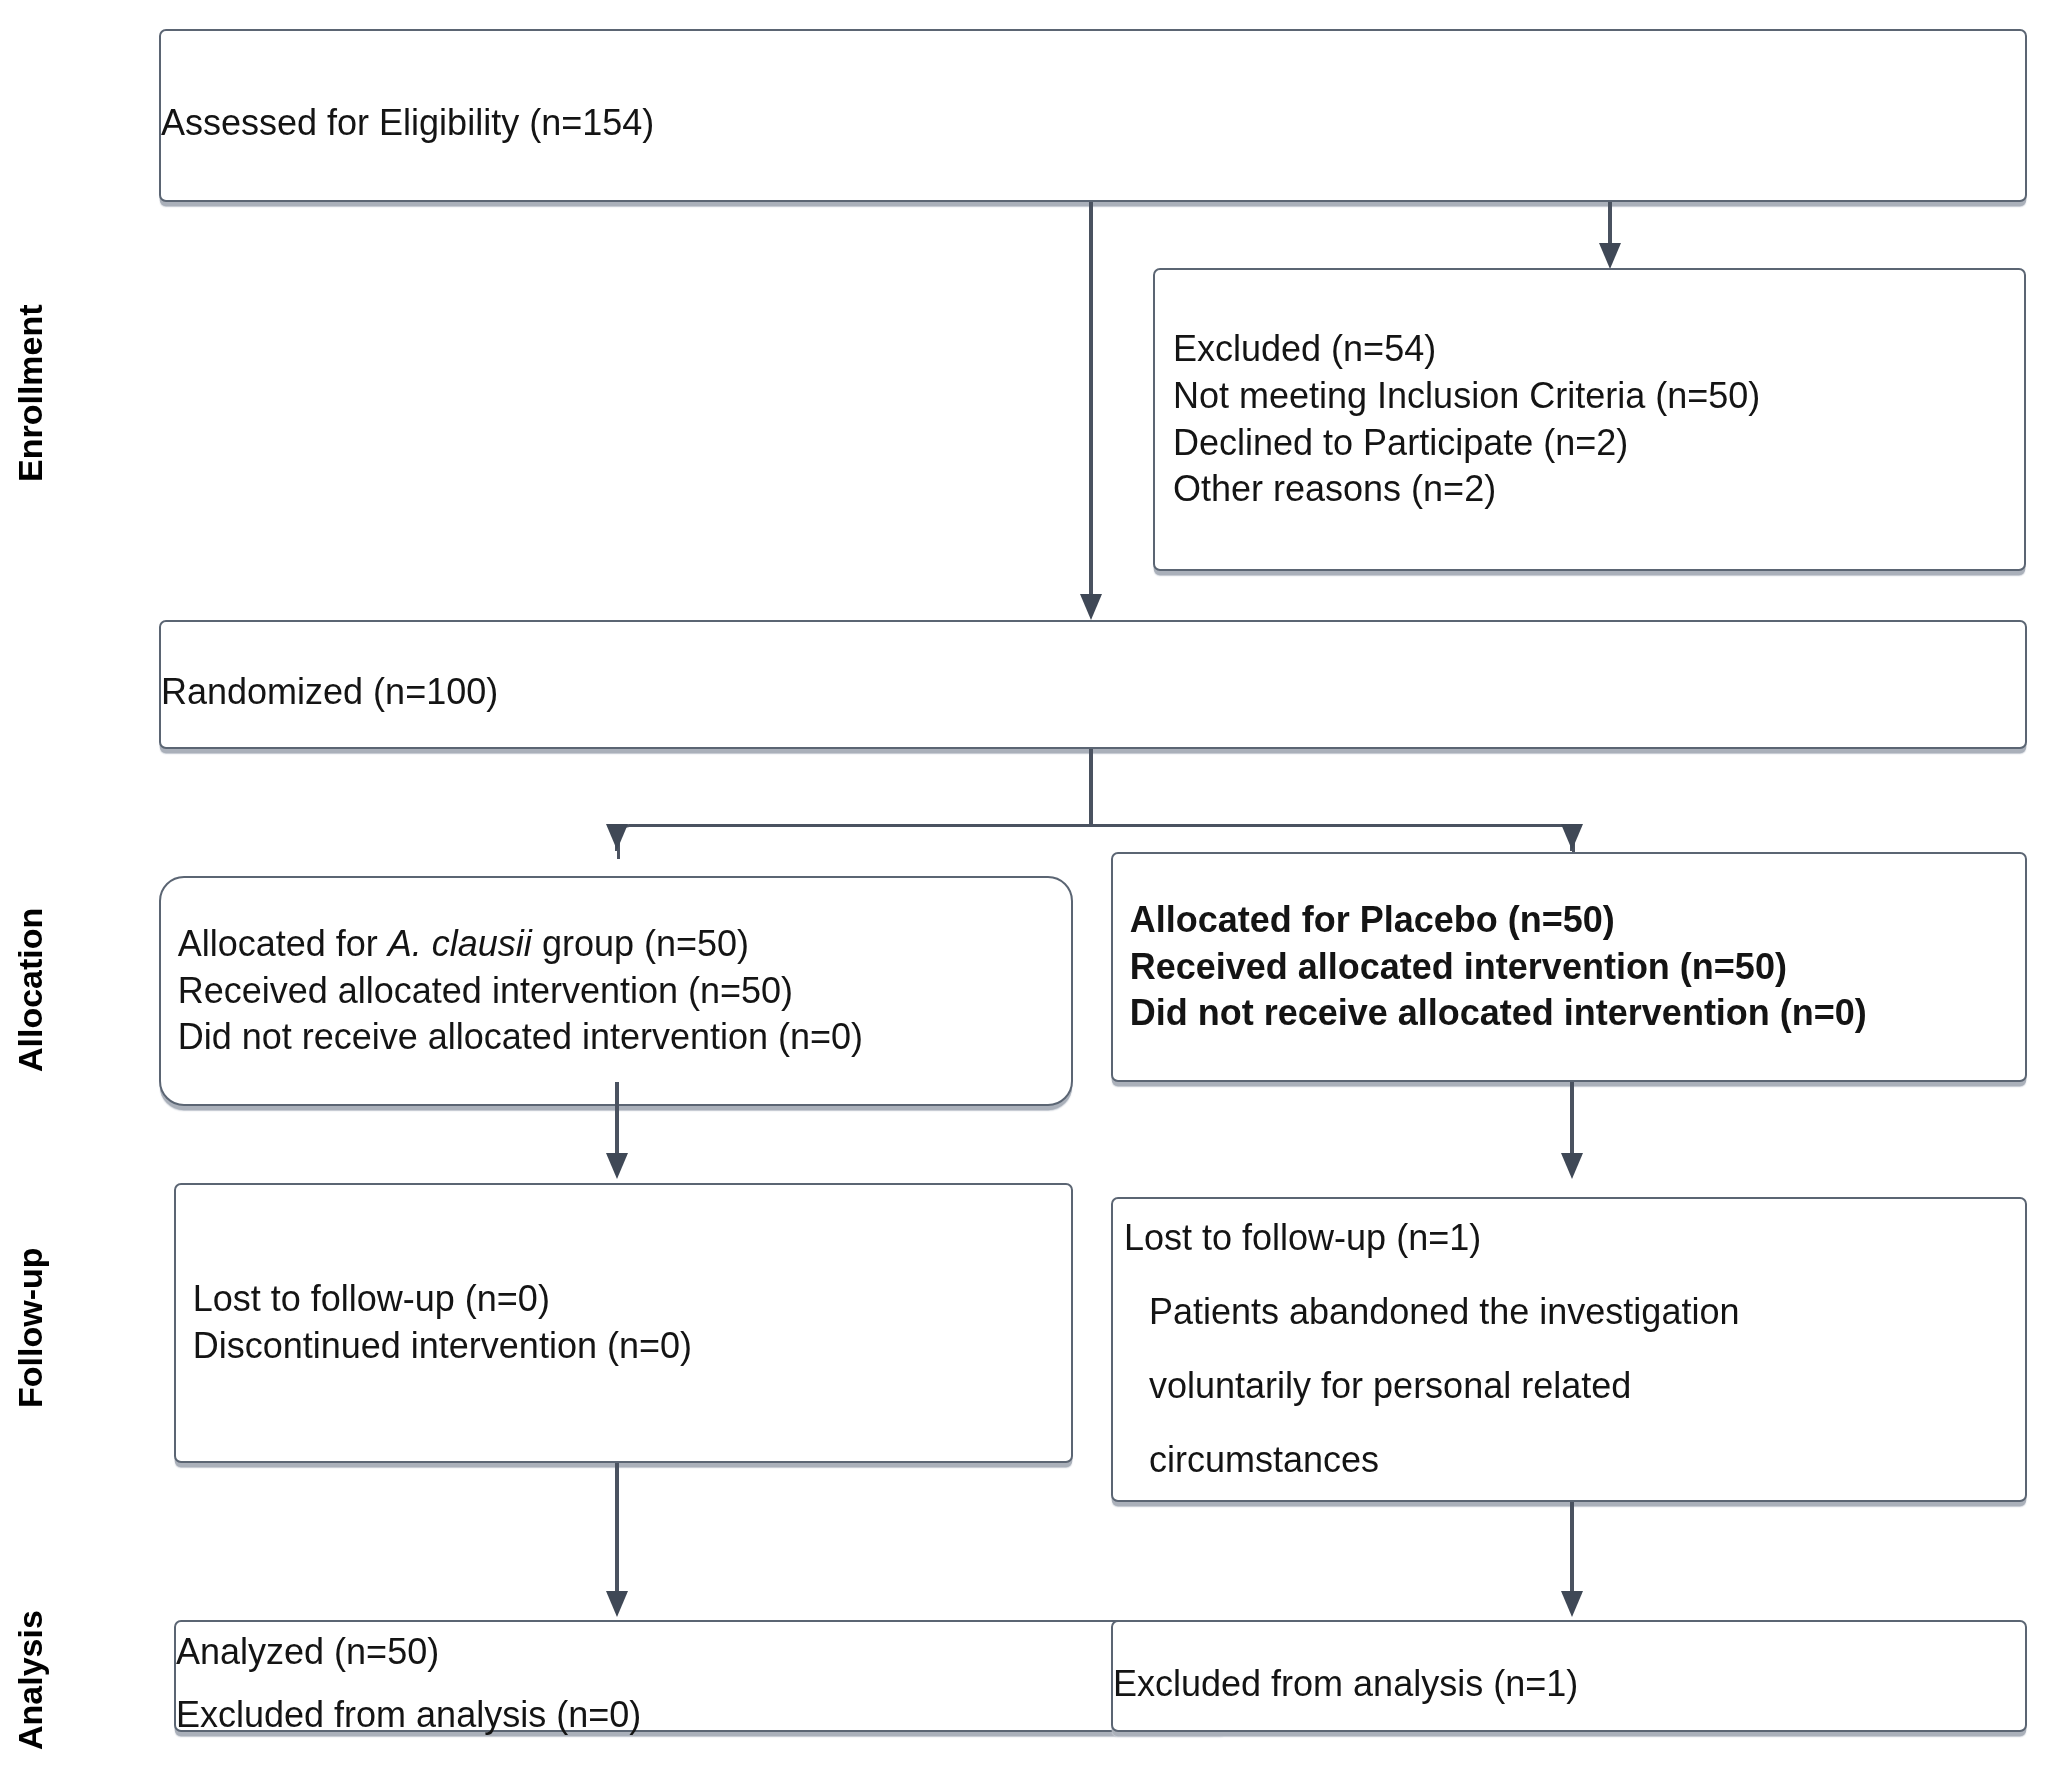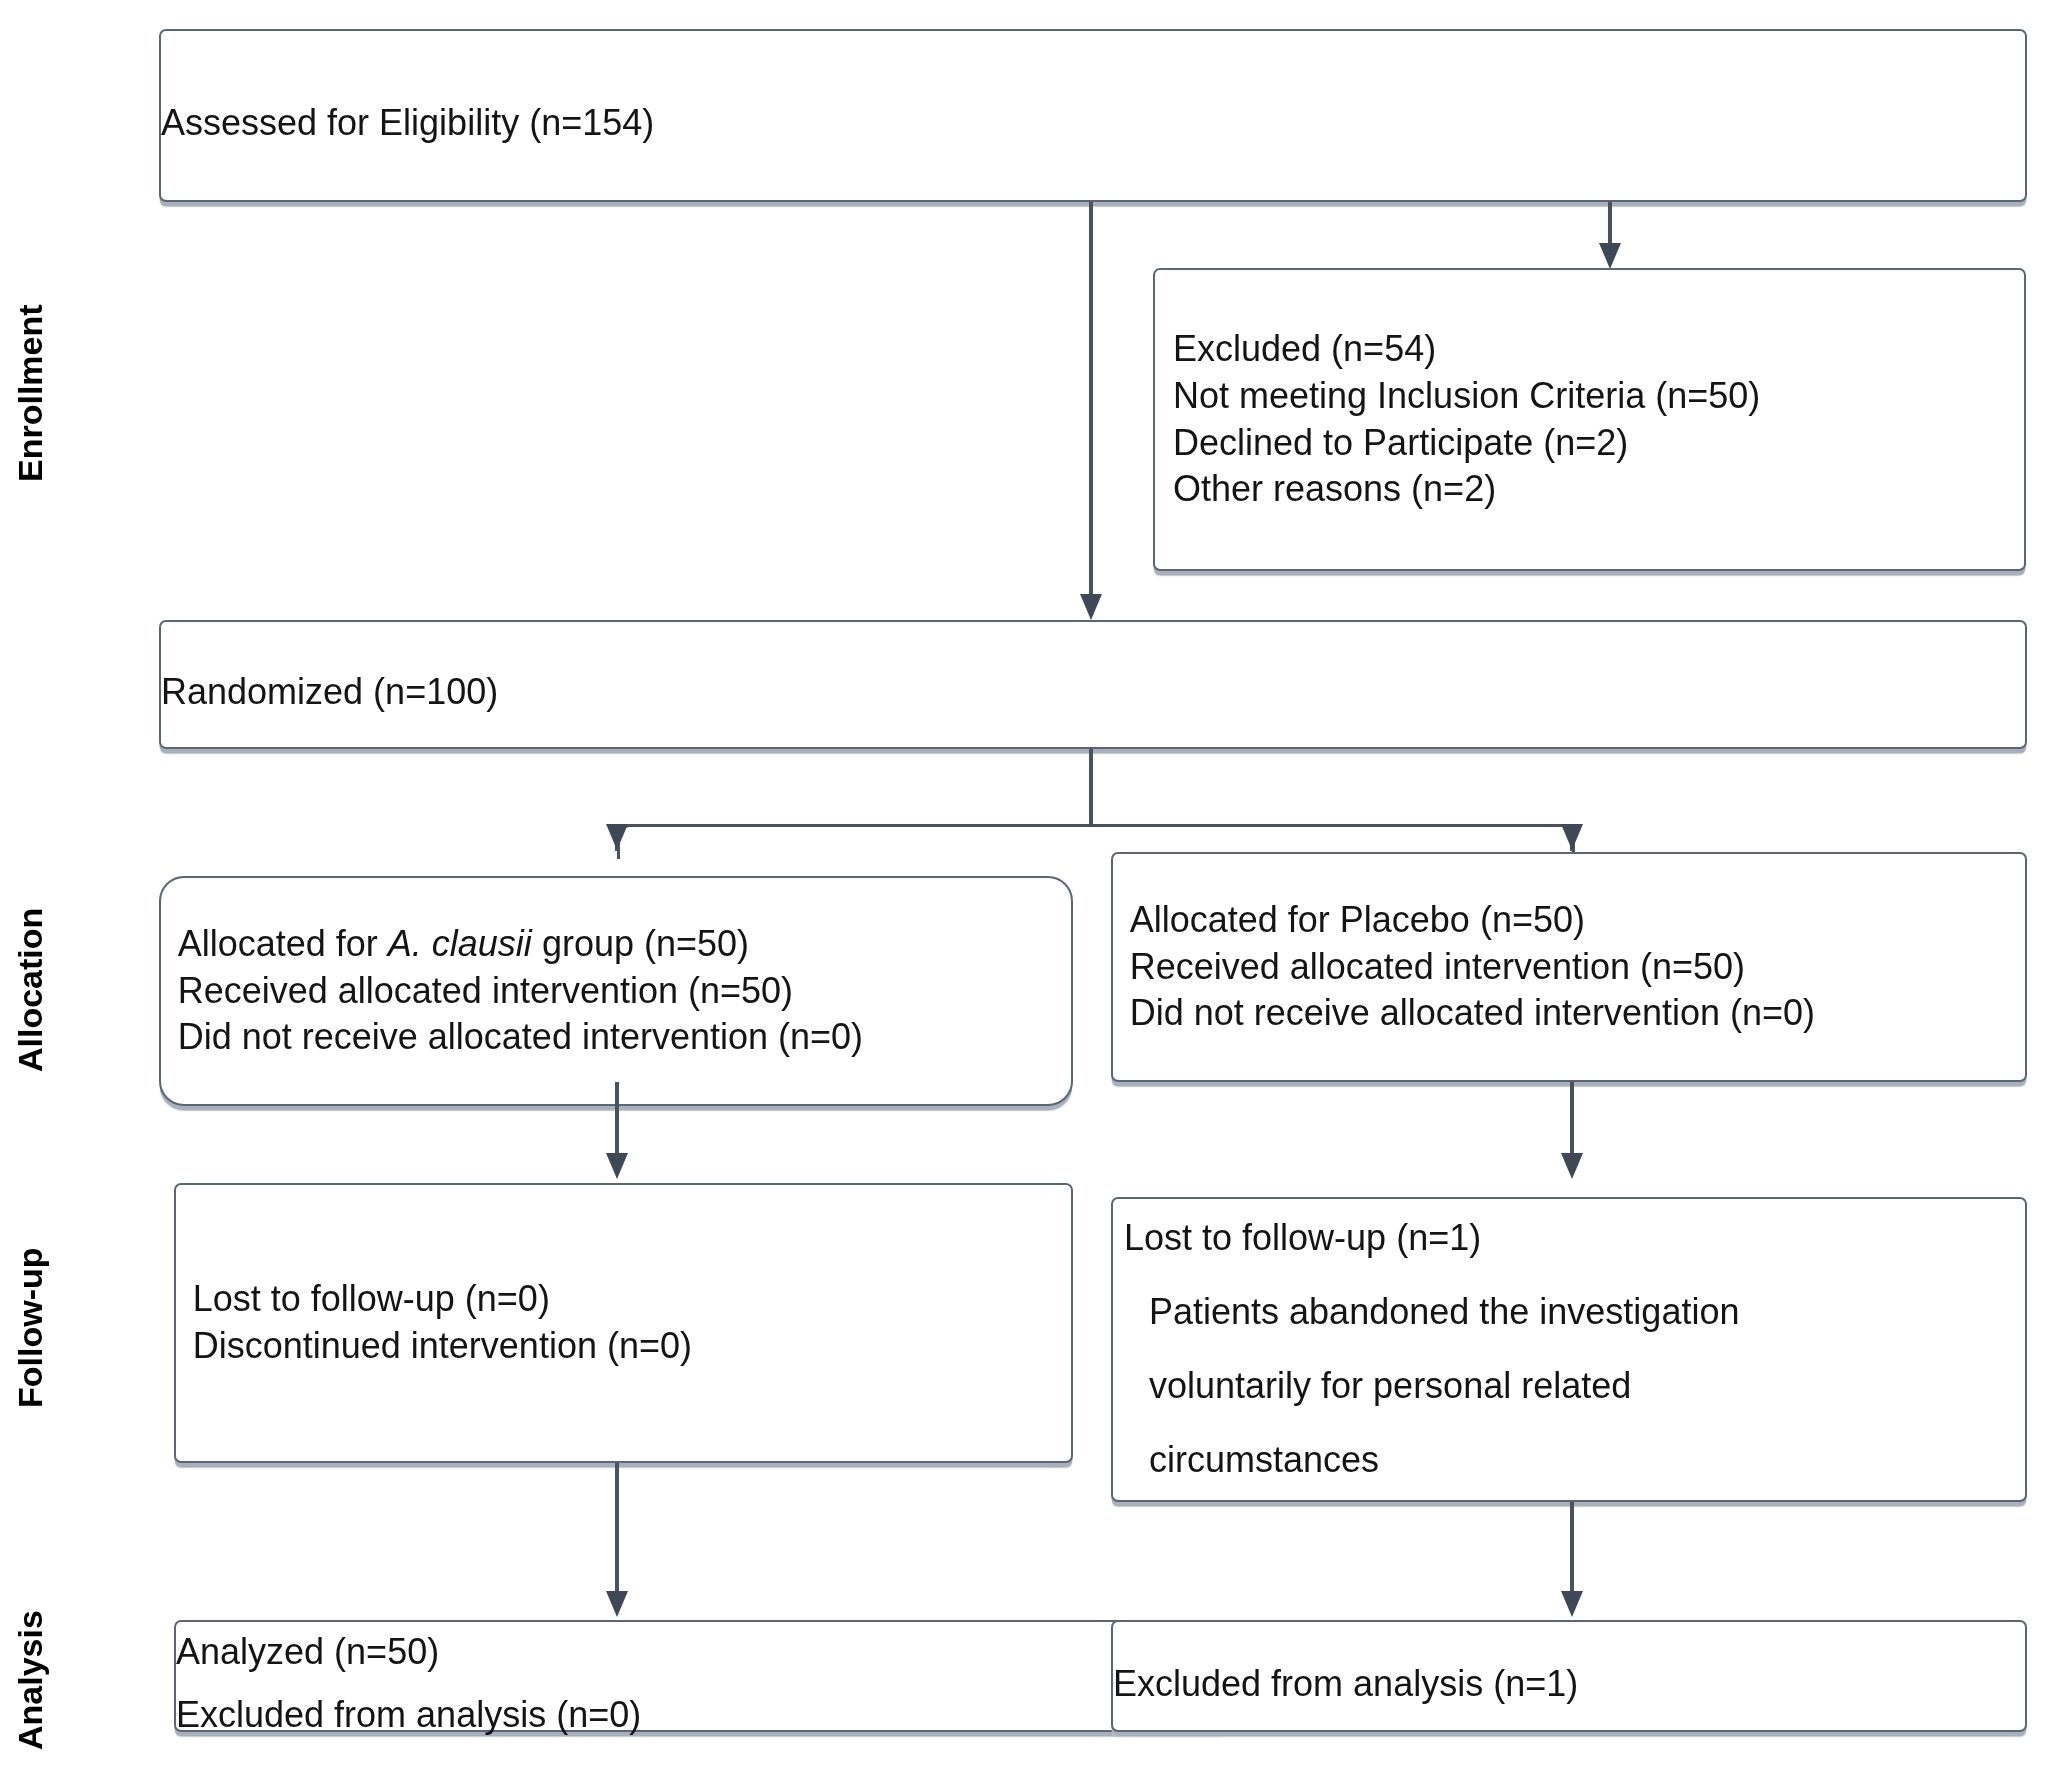--- a/index.html
+++ b/index.html
@@ -108,21 +108,21 @@
   <div class="arrow" style="left:1561px;top:824px;"></div>
 
   <div class="node left" style="left:159px;top:876px;width:914px;height:230px;border-radius:25px;">
     <div class="line pad-l2">
       <span>Allocated for </span><span class="it">A. clausii</span><span> group (n=50)</span>
     </div>
     <div class="line pad-l2">Received allocated intervention (n=50)</div>
     <div class="line pad-l2">Did not receive allocated intervention (n=0)</div>
   </div>
 
-  <div class="node left" style="left:1111px;top:852px;width:916px;height:230px;">
+  <div class="node left" style="left:1111px;top:852px;width:916px;height:230px;font-weight:bold;">
     <div class="line pad-l2">Allocated for Placebo (n=50)</div>
     <div class="line pad-l2">Received allocated intervention (n=50)</div>
     <div class="line pad-l2">Did not receive allocated intervention (n=0)</div>
   </div>
 
   <div class="vline" style="left:615px;top:1082px;height:75px;"></div>
   <div class="arrow" style="left:606px;top:1153px;"></div>
 
   <div class="vline" style="left:1570px;top:1082px;height:75px;"></div>
   <div class="arrow" style="left:1561px;top:1153px;"></div>

